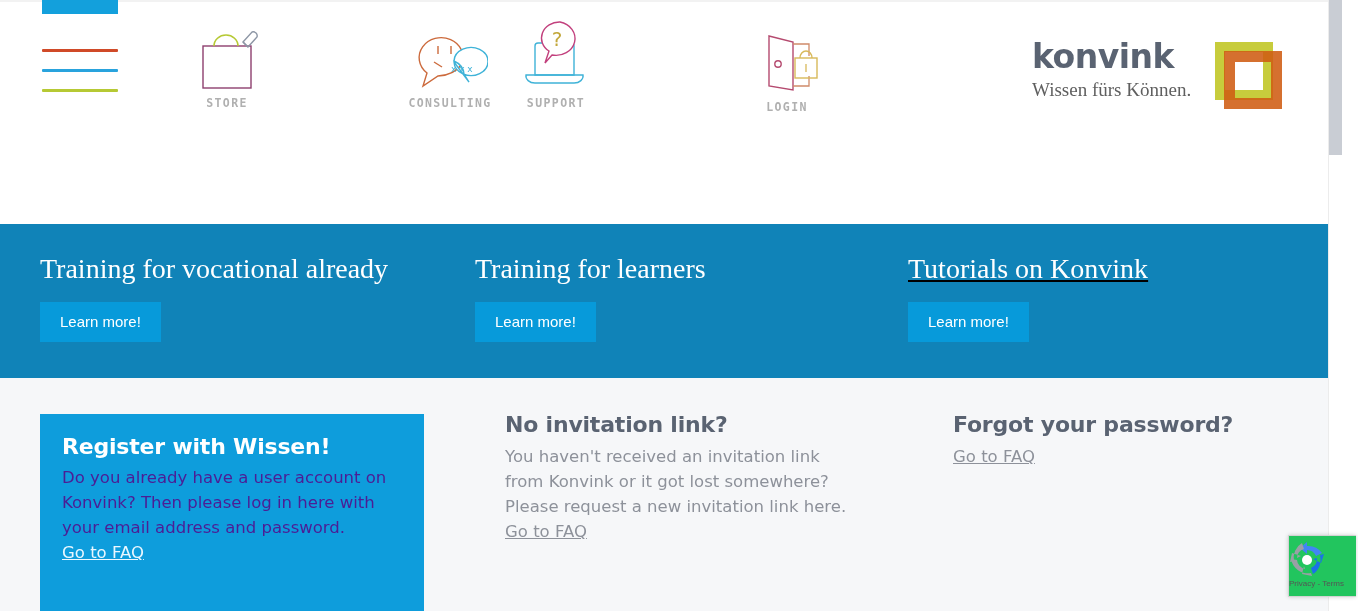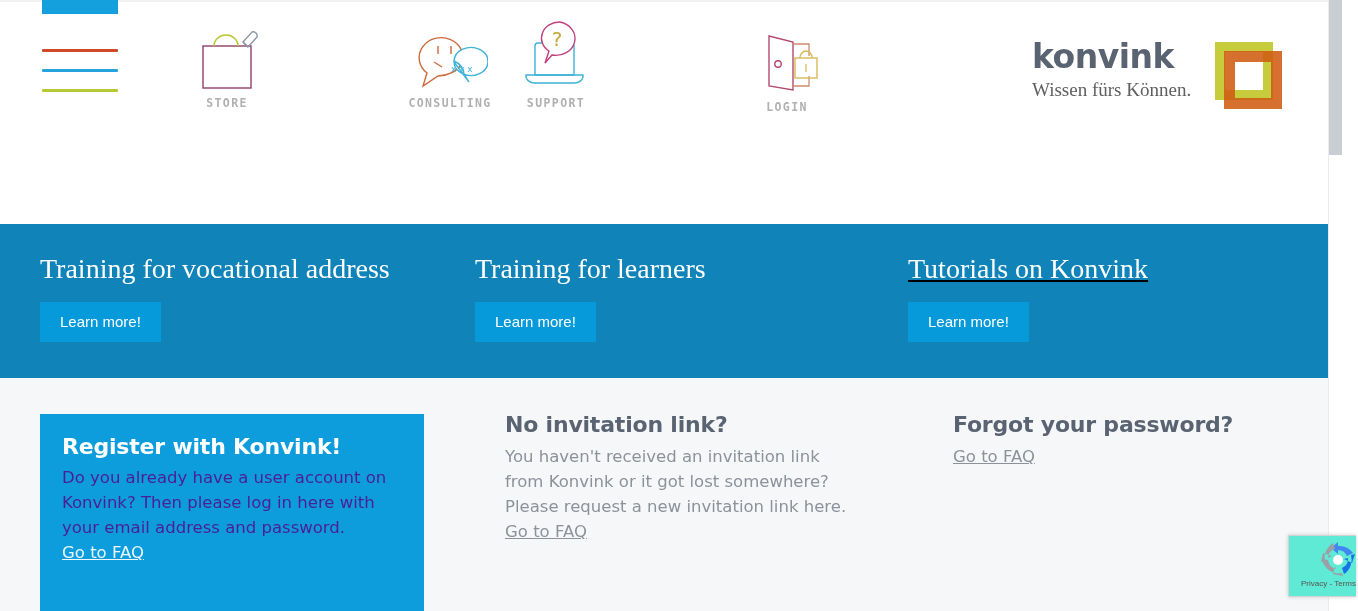--- a/index.html
+++ b/index.html
@@ -261,25 +261,25 @@
   }
   #col-invitation { left: 505px; }
   #col-password   { left: 953px; width: 350px; }
 
   
   .recaptcha {
     position: absolute;
     left: 1288px; top: 535px;
     width: 68px;
     height: 62px;
-    background: #5eead4;
+    background: #22c55e;
     border: 1px solid #d3d3d3;
     border-right: none;
     box-shadow: 0 0 4px rgba(0,0,0,0.18);
-    text-align: right;
+    text-align: left;
     box-sizing: border-box;
     padding-top: 6px;
     cursor: pointer;
   }
   .recaptcha .rc-logo { height: 36px; }
   .recaptcha .rc-text {
     font-size: 8px;
     color: #555555;
     font-family: "Liberation Sans", sans-serif;
     margin-top: 1px;
@@ -361,37 +361,37 @@
       </div>
       <div class="brand-mark">
         <div class="mark-green"></div>
         <div class="mark-orange"></div>
       </div>
     </div>
   </div>
 
   <div class="banner">
     <div class="banner-col" id="banner-col-1">
-      <div class="banner-title">Training for vocational address</div>
+      <div class="banner-title">Training for vocational already</div>
       <button class="banner-btn">Learn more!</button>
     </div>
     <div class="banner-col" id="banner-col-2">
       <div class="banner-title">Training for learners</div>
       <button class="banner-btn">Learn more!</button>
     </div>
     <div class="banner-col" id="banner-col-3">
       <div class="banner-title">Tutorials on Konvink</div>
       <button class="banner-btn">Learn more!</button>
     </div>
   </div>
 
   <div class="content">
 
     <div class="card-register">
-      <h2>Register with Konvink!</h2>
+      <h2>Register with Wissen!</h2>
       <p>Do you already have a user account on Konvink? Then please log in here with your email address and password.</p>
       <a>Go to FAQ</a>
       
     </div>
 
     <div class="col-plain" id="col-invitation">
       <h2>No invitation link?</h2>
       <p>You haven't received an invitation link from Konvink or it got lost somewhere? Please request a new invitation link here.</p>
       <a>Go to FAQ</a>
     </div>

